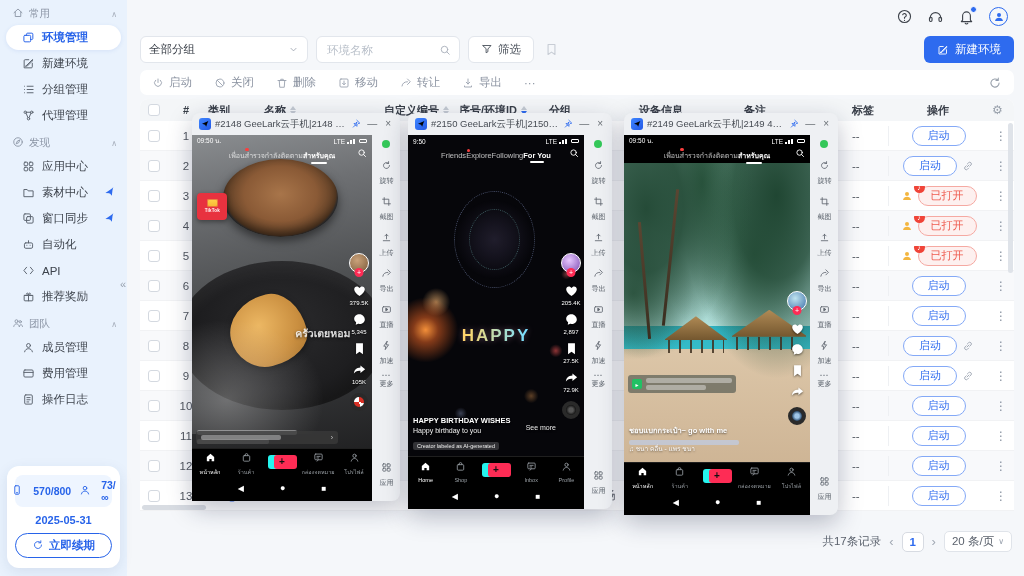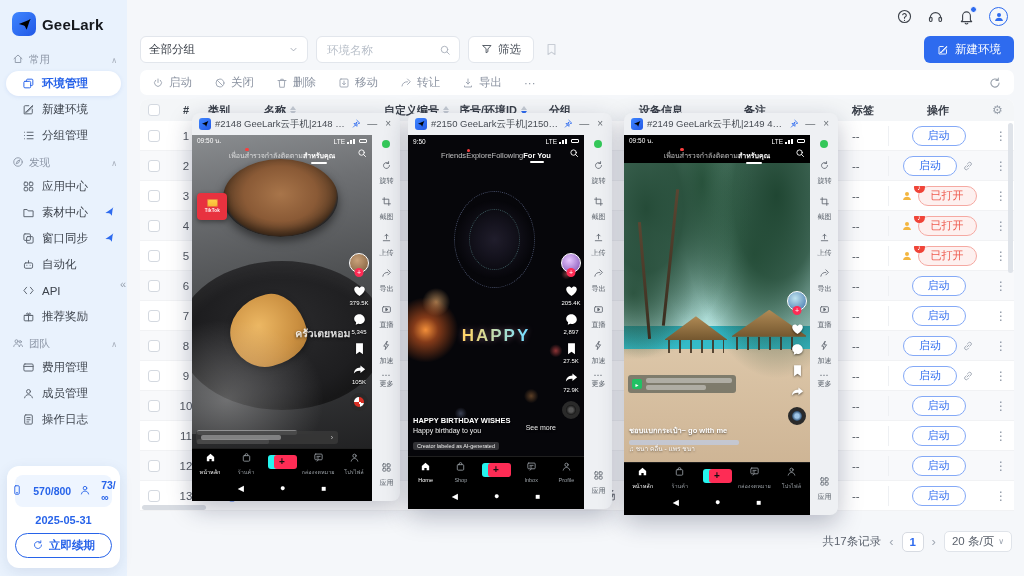--- a/index.html
+++ b/index.html
@@ -214,29 +214,20 @@
   .locico{width:10px;height:10px;background:#21c064;border-radius:2px;color:#fff;font-size:6px;display:flex;
     align-items:center;justify-content:center;}
   .locbars .tline{margin-top:2px;}
   .musicline{position:absolute;left:5px;bottom:35px;font-size:6.5px;color:#fff;z-index:6;text-shadow:0 1px 2px rgba(0,0,0,.5);}
 </style>
 </head>
 <body>
 
 <div id="app">
   <aside id="sidebar">
-    <div class="logo">
-      <span class="logo-mark">
-          <svg width="15" height="15" viewBox="0 0 24 24" fill="none" stroke="currentColor" stroke-width="1.1" stroke-linecap="round" stroke-linejoin="round">
-            <path d="M3 11.2L21 3.8l-5.6 16.4-3.1-6.3z" fill="currentColor" stroke="none"></path>
-            <path d="M21 3.8l-8.7 10.1" stroke-width="1.1"></path>
-          </svg>
-        </span>
-      <span class="logo-text">GeeLark</span>
-    </div>
     <nav id="nav">
         <div class="sec-head">
           <span class="ic"><svg width="12" height="12" viewBox="0 0 24 24" fill="none" stroke="currentColor" stroke-width="1.8" stroke-linecap="round" stroke-linejoin="round">
               <path d="M4 11.5L12 4l8 7.5M6.5 10v9h11v-9"></path>
             </svg></span>
           <span class="lbl">常用</span>
           <span class="chev">∧</span>
         </div>
         <div class="nav-item active">
           <span class="ic">
@@ -256,20 +247,31 @@
           </span>
           <span>新建环境</span>
         </div>
         <div class="nav-item">
           <span class="ic">
             <svg width="13" height="13" viewBox="0 0 24 24" fill="none" stroke="currentColor" stroke-width="1.8" stroke-linecap="round" stroke-linejoin="round">
               <path d="M9.5 6h11M9.5 12h11M9.5 18h11M4.5 6h.01M4.5 12h.01M4.5 18h.01"></path>
             </svg>
           </span>
           <span>分组管理</span>
+        </div>
+        <div class="nav-item">
+          <span class="ic">
+            <svg width="13" height="13" viewBox="0 0 24 24" fill="none" stroke="currentColor" stroke-width="1.8" stroke-linecap="round" stroke-linejoin="round">
+              <circle cx="6" cy="6" r="2.2"></circle>
+              <circle cx="18" cy="6" r="2.2"></circle>
+              <circle cx="12" cy="18" r="2.2"></circle>
+              <path d="M7.6 7.8l3.2 7.8M16.4 7.8l-3.2 7.8M8.2 6h7.6"></path>
+            </svg>
+          </span>
+          <span>代理管理</span>
         </div>
         <div class="sec-head">
           <span class="ic"><svg width="12" height="12" viewBox="0 0 24 24" fill="none" stroke="currentColor" stroke-width="1.8" stroke-linecap="round" stroke-linejoin="round">
               <circle cx="12" cy="12" r="8.5"></circle>
               <path d="M15.5 8.5l-2.2 5-5 2.2 2.2-5z"></path>
             </svg></span>
           <span class="lbl">发现</span>
           <span class="chev">∧</span>
         </div>
         <div class="nav-item">
@@ -343,34 +345,34 @@
               <circle cx="9" cy="8.5" r="3"></circle>
               <circle cx="16.5" cy="9.5" r="2.3"></circle>
               <path d="M3.5 19c.6-3.4 3-5.2 5.5-5.2s4.9 1.8 5.5 5.2M14.8 19c.4-2.2 1.6-3.6 3.2-3.6 1.4 0 2.5 1.2 3 3.6"></path>
             </svg></span>
           <span class="lbl">团队</span>
           <span class="chev">∧</span>
         </div>
         <div class="nav-item">
           <span class="ic">
             <svg width="13" height="13" viewBox="0 0 24 24" fill="none" stroke="currentColor" stroke-width="1.8" stroke-linecap="round" stroke-linejoin="round">
+              <circle cx="12" cy="8.3" r="3.6"></circle>
+              <path d="M4.8 20c.8-3.8 3.7-5.8 7.2-5.8s6.4 2 7.2 5.8"></path>
+            </svg>
+          </span>
+          <span>成员管理</span>
+        </div>
+        <div class="nav-item">
+          <span class="ic">
+            <svg width="13" height="13" viewBox="0 0 24 24" fill="none" stroke="currentColor" stroke-width="1.8" stroke-linecap="round" stroke-linejoin="round">
               <rect x="3.5" y="5.5" width="17" height="13" rx="2"></rect>
               <path d="M3.5 10h17"></path>
             </svg>
           </span>
           <span>费用管理</span>
-        </div>
-        <div class="nav-item">
-          <span class="ic">
-            <svg width="13" height="13" viewBox="0 0 24 24" fill="none" stroke="currentColor" stroke-width="1.8" stroke-linecap="round" stroke-linejoin="round">
-              <circle cx="12" cy="8.3" r="3.6"></circle>
-              <path d="M4.8 20c.8-3.8 3.7-5.8 7.2-5.8s6.4 2 7.2 5.8"></path>
-            </svg>
-          </span>
-          <span>成员管理</span>
         </div>
         <div class="nav-item">
           <span class="ic">
             <svg width="13" height="13" viewBox="0 0 24 24" fill="none" stroke="currentColor" stroke-width="1.8" stroke-linecap="round" stroke-linejoin="round">
               <rect x="5" y="3.5" width="14" height="17" rx="2"></rect>
               <path d="M9 8.5h6M9 12.5h6M9 16.5h3.5"></path>
             </svg>
           </span>
           <span>操作日志</span>
         </div>

